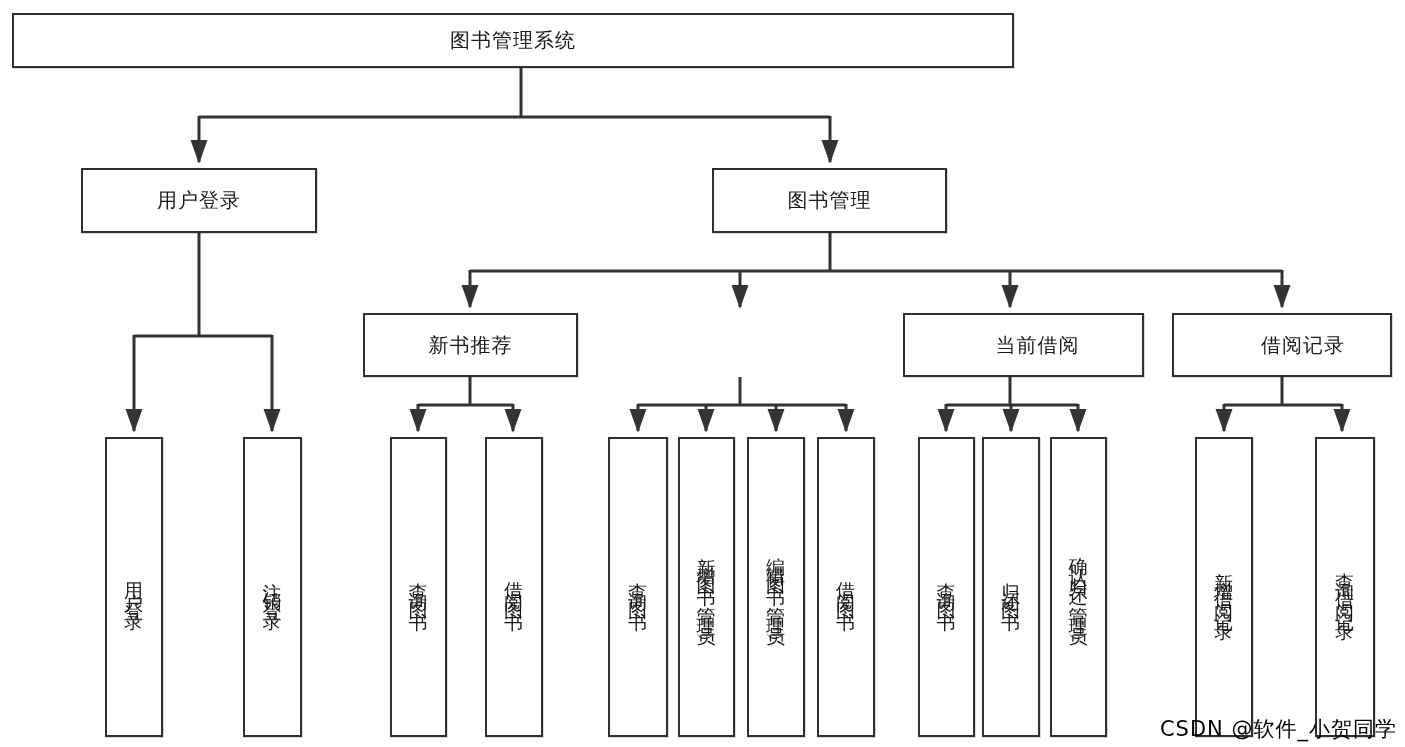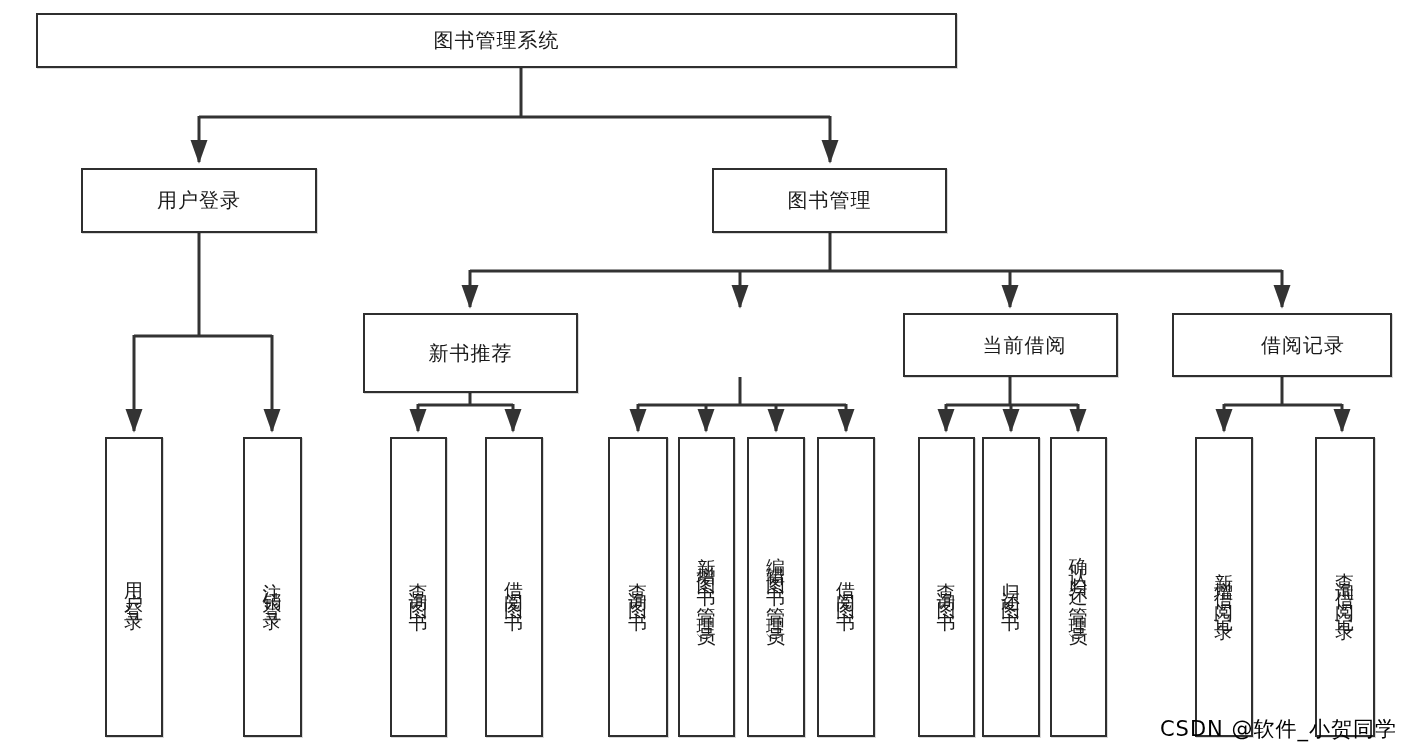--- a/index.html
+++ b/index.html
@@ -39,28 +39,28 @@
   }
   .v-node span {
     writing-mode: vertical-rl;
     text-orientation: mixed;
     font-size: 19px;
     letter-spacing: 10px;
     line-height: 1;
     white-space: nowrap;
   }
   
-  .n-root   { left: 36px;   top: 13px;  width: 921px; height: 55px; }
+  .n-root   { left: 12px;   top: 13px;  width: 1002px; height: 55px; }
   
   .n-login  { left: 81px;   top: 168px; width: 236px;  height: 65px; }
   .n-mgmt   { left: 712px;  top: 168px; width: 235px;  height: 65px; }
   
-  .n-newbook { left: 363px;  top: 313px; width: 215px; height: 80px; }
+  .n-newbook { left: 363px;  top: 313px; width: 215px; height: 64px; }
   .n-borrow  { left: 633px;  top: 313px; width: 215px; height: 64px; }
-  .n-current { left: 903px;  top: 313px; width: 215px; height: 64px; padding-left: 28px; }
+  .n-current { left: 903px;  top: 313px; width: 241px; height: 64px; padding-left: 28px; }
   .n-records { left: 1172px; top: 313px; width: 220px; height: 64px; padding-left: 42px; }
   
   .leaf { top: 437px; height: 300px; }
   .l-1  { left: 105px;  width: 58px; }
   .l-2  { left: 243px;  width: 59px; }
   .l-3  { left: 390px;  width: 57px; }
   .l-4  { left: 485px;  width: 58px; }
   .l-5  { left: 608px;  width: 60px; }
   .l-6  { left: 678px;  width: 57px; }
   .l-7  { left: 747px;  width: 58px; }

